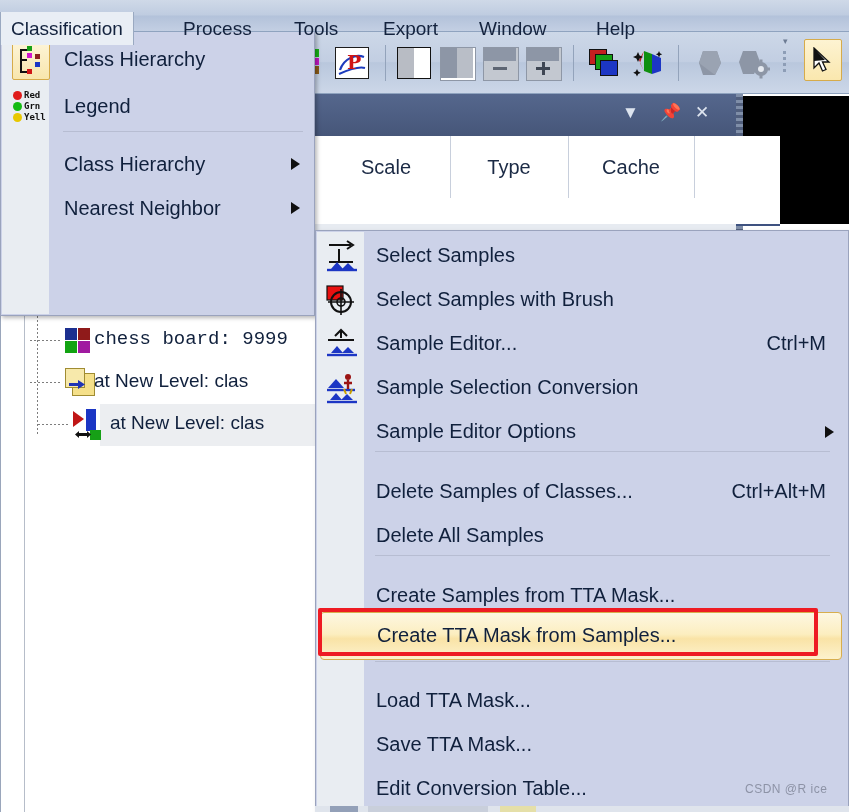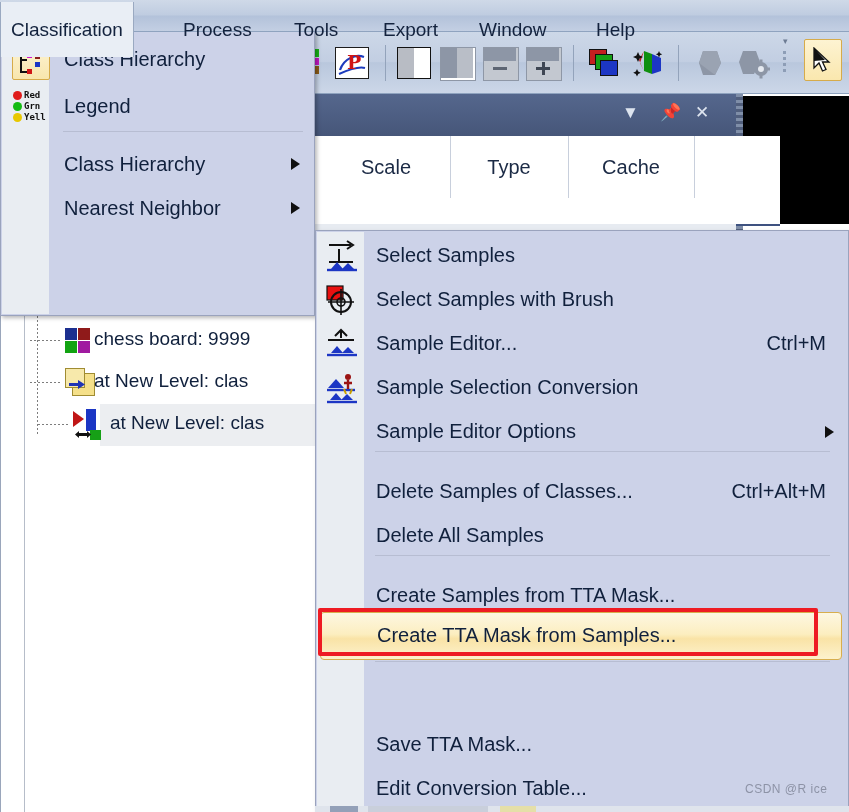--- a/index.html
+++ b/index.html
@@ -14,22 +14,22 @@
   
   .app-bg{position:absolute;left:0;top:0;width:849px;height:812px;background:#ffffff;}
 
   
   .menubar{
     position:absolute;left:0;top:0;width:849px;height:31px;
     background:linear-gradient(to bottom,#cfd9e8 0%, #bfcce0 48%, #b3c2da 52%, #c3cfe3 100%);
     border-bottom:1px solid #8fa3bf;
   }
   .menubar-item{
-    position:absolute;top:2px;height:31px;line-height:31px;
-    font-size:19px;color:#13223d;padding:12px 11px;white-space:nowrap;
+    position:absolute;top:12px;height:31px;line-height:31px;
+    font-size:19px;color:#13223d;padding:1px 11px;white-space:nowrap;
   }
   .menubar-item.open{
     background:#e9eef5;color:#13223d;
     box-shadow:inset 1px 0 0 #9aa9c1, inset -1px 0 0 #9aa9c1;
   }
 
   
   .toolbar{
     position:absolute;left:315px;top:31px;width:534px;height:62px;
     background:linear-gradient(to bottom,#cdd8e8 0%, #c2cee2 50%, #b9c7dd 51%, #ccd7e8 100%);
@@ -146,21 +146,21 @@
 
   <div style="position:absolute;left:0;top:31px;width:315px;height:781px;background:#ffffff;"></div>
   <div style="position:absolute;left:0;top:31px;width:13px;height:781px;background:linear-gradient(to right,#cfd6e2,#eef1f6);border-right:1px solid #a9b3c4;"></div>
 
   <div class="tree-top-band"></div>
   <div class="treepanel">
     <div style="position:absolute;left:23px;top:0;width:1px;height:512px;background:#b6bdc9;"></div>
   </div>
   <div class="dotvert" style="left:37px;top:312px;height:122px;"></div>
 
-  <div class="tree-row" style="top:320px;width:293px;">
+  <div class="tree-row" style="top:320px;width:293px;font-family:Liberation Mono, monospace;">
     <div class="dotline" style="top:20px;left:8px;"></div>
     <div style="position:absolute;left:43px;top:8px;width:26px;height:26px;">
       <div style="position:absolute;left:0;top:0;width:12px;height:12px;background:#1c2f8f;"></div>
       <div style="position:absolute;left:13px;top:0;width:12px;height:12px;background:#8f1a1a;"></div>
       <div style="position:absolute;left:0;top:13px;width:12px;height:12px;background:#12a312;"></div>
       <div style="position:absolute;left:13px;top:13px;width:12px;height:12px;background:#a01aa0;"></div>
     </div>
     <div class="lbl">chess board: 9999</div>
   </div>
 
@@ -411,20 +411,23 @@
     <div class="m2item" style="top:341px;">
       <div class="txt">Create Samples from TTA Mask...</div>
     </div>
 
     <div class="m2item hl" style="top:381px;">
       <div class="txt" style="left:56px;top:11px;">Create TTA Mask from Samples...</div>
     </div>
 
     <div class="m2sep" style="top:430px;"></div>
 
+    <div class="m2item" style="top:446px;">
+      <div class="txt">Load TTA Mask...</div>
+    </div>
 
     <div class="m2item" style="top:490px;">
       <div class="txt">Save TTA Mask...</div>
     </div>
 
     <div class="m2item" style="top:534px;">
       <div class="txt">Edit Conversion Table...</div>
     </div>
   </div>
 

